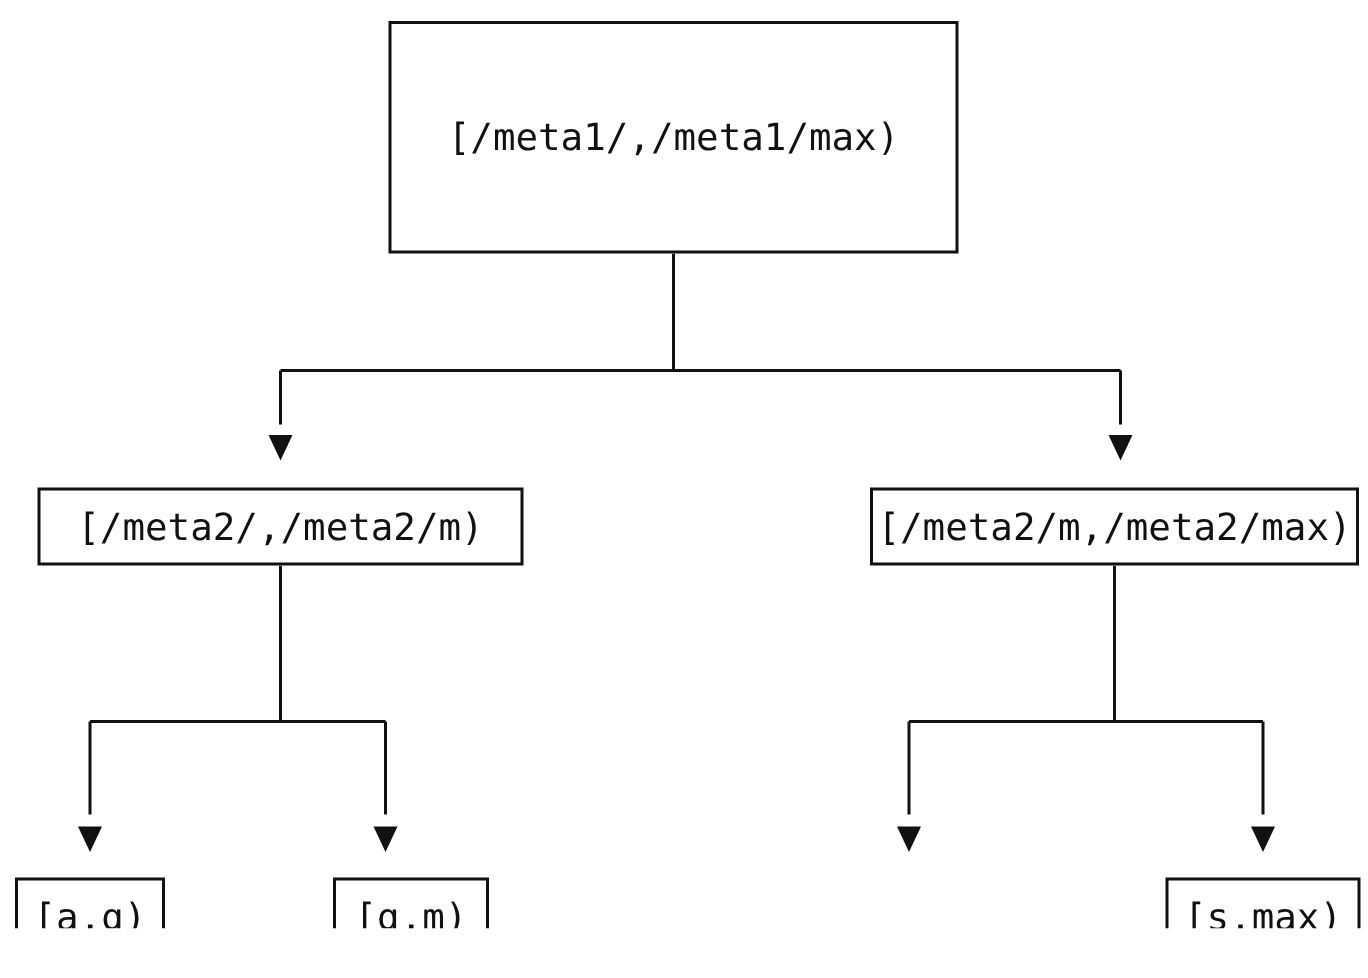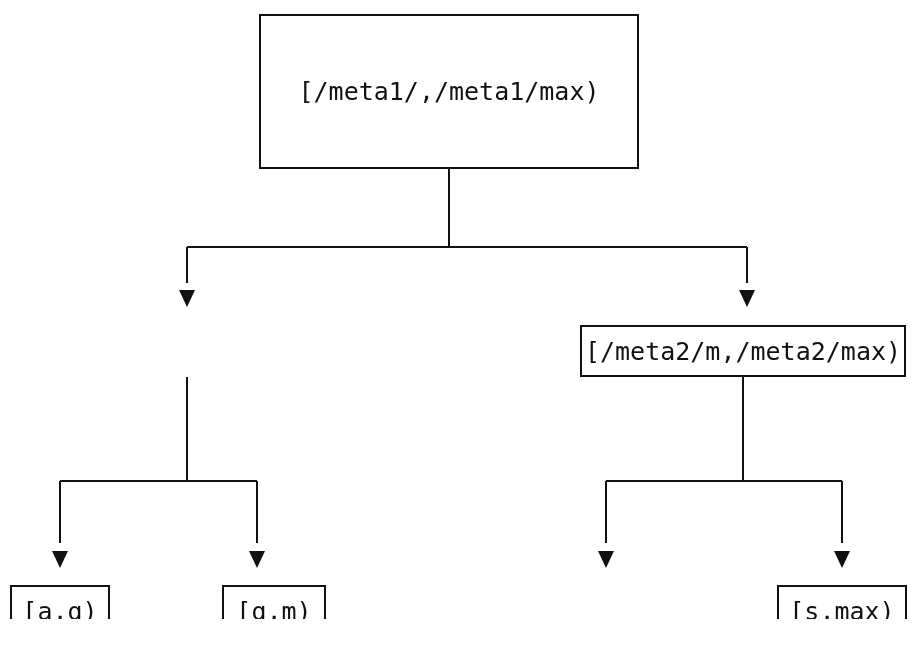--- a/index.html
+++ b/index.html
@@ -74,20 +74,23 @@
       <polygon points="249,551 265,551 257,568"></polygon>
       <polygon points="598,551 614,551 606,568"></polygon>
       <polygon points="834,551 850,551 842,568"></polygon>
     </g>
   </svg>
 
   <div class="node node-root">
     <span>[/meta1/,/meta1/max)</span>
   </div>
 
+  <div class="node node-left-mid">
+    <span>[/meta2/,/meta2/m)</span>
+  </div>
 
   <div class="node node-right-mid">
     <span>[/meta2/m,/meta2/max)</span>
   </div>
 
   <div class="node node-leaf-ag">
     <span>[a,g)</span>
   </div>
 
   <div class="node node-leaf-gm">

